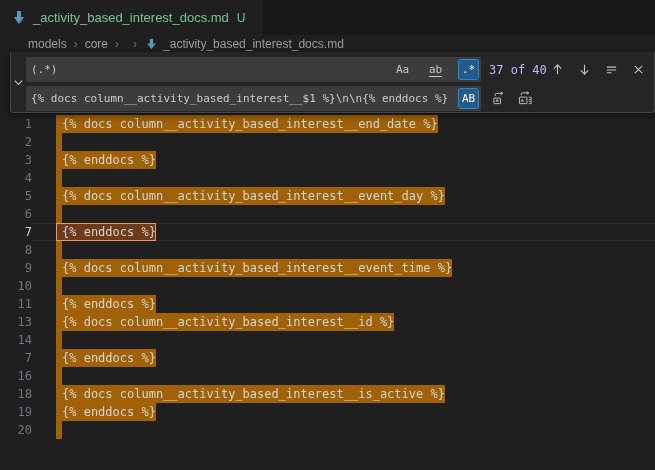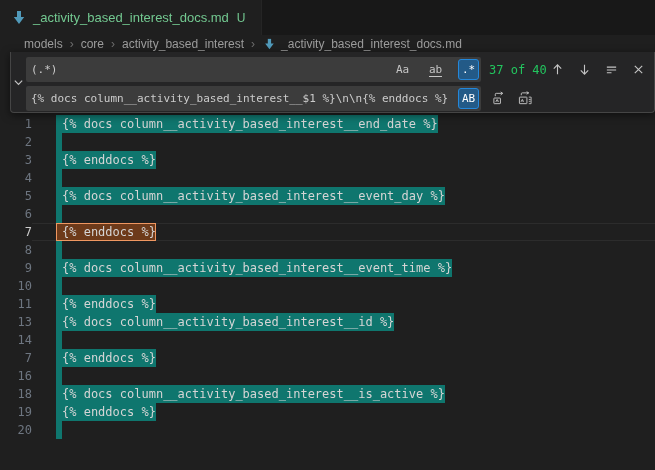--- a/index.html
+++ b/index.html
@@ -8,33 +8,33 @@
 
   
   .tab-bar { height:35px; background:#181818; display:flex; align-items:stretch; }
   .tab { background:#1f1f1f; display:flex; align-items:center; padding:0 12px; max-width:262px; border-right:1px solid #252525; }
   .tab-label { color:#73c991; font-size:13px; margin-left:7px; white-space:nowrap; }
   .git-status { color:#73c991; font-size:12px; margin-left:8px; }
   .dirty-dot { width:9px; height:9px; border-radius:50%; background:#e4e4e4; margin-left:11px; }
   .md-icon { width:14px; height:14px; display:inline-flex; align-items:center; justify-content:center; flex-shrink:0; }
 
   
-  .breadcrumbs { height:17px; background:#1f1f1f; display:flex; align-items:center; padding-left:14px; font-size:12px; color:#9d9d9d;margin-left:10px; }
+  .breadcrumbs { height:17px; background:#1f1f1f; display:flex; align-items:center; padding-left:28px; font-size:12px; color:#9d9d9d; }
   .crumb { cursor:pointer; white-space:nowrap; }
   .crumb-sep { color:#6d6d6d; margin:0 7px; font-size:12px; }
   .crumb-file { display:flex; align-items:center; }
   .crumb-file .md-icon { margin-right:5px; transform:scale(.9); }
 
   
   .editor { position:relative; height:418px; font-family:"DejaVu Sans Mono", monospace; }
   .lines { padding-top:63px; }
   .line { display:flex; height:18px; line-height:18px; font-size:12px; }
   .ln { width:32px; flex-shrink:0; text-align:right; color:#6e7681; user-select:none; }
   .code { padding-left:30px; white-space:pre; color:#d5d5d5; }
-  .match { display:inline-block; height:18px; background:#0f766e; padding-left:6px; margin-left:-6px; }
+  .match { display:inline-block; height:18px; background:#a16207; padding-left:6px; margin-left:-6px; }
   .match.current { background:#6d3a1a; outline:1px solid #ef9761; outline-offset:-1px; }
   .line.active .ln { color:#cccccc; }
   .line.active .code-bg { box-shadow: inset 0 1px 0 #2c2c2c, inset 0 -1px 0 #2c2c2c; }
   .code-bg { flex:1; display:flex; }
 
   
   .find-widget { position:absolute; top:0; left:10px; right:0; height:61px; background:#252526;
                  border:1px solid #454545; border-top:none; border-radius:0 0 4px 4px;
                  box-shadow:0 2px 8px rgba(0,0,0,.55); display:flex; z-index:10; }
   .collapse-strip { width:22px; display:flex; align-items:center; justify-content:center; cursor:pointer; color:#c5c5c5; }
@@ -42,21 +42,21 @@
   .fw-row { display:flex; align-items:center; height:25px; margin-bottom:4px; }
   .fw-input { position:relative; width:455px; height:25px; background:#3c3c3c; border-radius:2px;
               display:flex; align-items:center; padding:0 70px 0 5px; }
   .fw-input.replace { padding-right:26px; }
   .fw-text { font-family:"DejaVu Sans Mono", monospace; font-size:11px; color:#cccccc; white-space:pre; overflow:hidden; }
   .opt-group { position:absolute; right:2px; top:2px; display:flex; gap:12px; }
   .opt { width:21px; height:21px; border-radius:3px; display:flex; align-items:center; justify-content:center;
          font-size:11px; color:#c5c5c5; cursor:pointer; border:1px solid transparent; }
   .opt.active { background:#235a87; border-color:#2488db; color:#ffffff; }
   .opt .ww { border-bottom:1px solid #c5c5c5; padding-bottom:0px; }
-  .match-count { font-size:12px; color:#22c55e; margin-left:8px; white-space:nowrap; min-width:58px; }
+  .match-count { font-size:12px; color:#c4b5fd; margin-left:8px; white-space:nowrap; min-width:58px; }
   .fw-actions { display:flex; align-items:center; gap:7px; margin-left:auto; padding-right:6px; }
   .icon-btn { width:20px; height:20px; display:flex; align-items:center; justify-content:center;
               color:#c5c5c5; cursor:pointer; border-radius:3px; font-size:14px; }
   .replace-actions { display:flex; align-items:center; gap:6px; margin-left:8px; }
   svg { display:block; }
 </style>
 </head>
 <body>
 
 <div class="tab-bar">
@@ -70,21 +70,20 @@
     <span class="git-status">U</span>
     <span class="dirty-dot"></span>
   </div>
 </div>
 
 <div class="breadcrumbs">
   <span class="crumb">models</span>
   <span class="crumb-sep">›</span>
   <span class="crumb">core</span>
   <span class="crumb-sep">›</span>
-  <span class="crumb">activity_based_interest</span>
   <span class="crumb-sep">›</span>
   <span class="crumb crumb-file">
     <span class="md-icon">
       <svg width="11" height="12" viewBox="0 0 12 13">
           <path d="M4 0 h4 v6 h3.2 L6 13 L0.8 6 H4 Z" fill="#519aba"></path>
         </svg>
     </span>
     <span>_activity_based_interest_docs.md</span>
   </span>
 </div>

